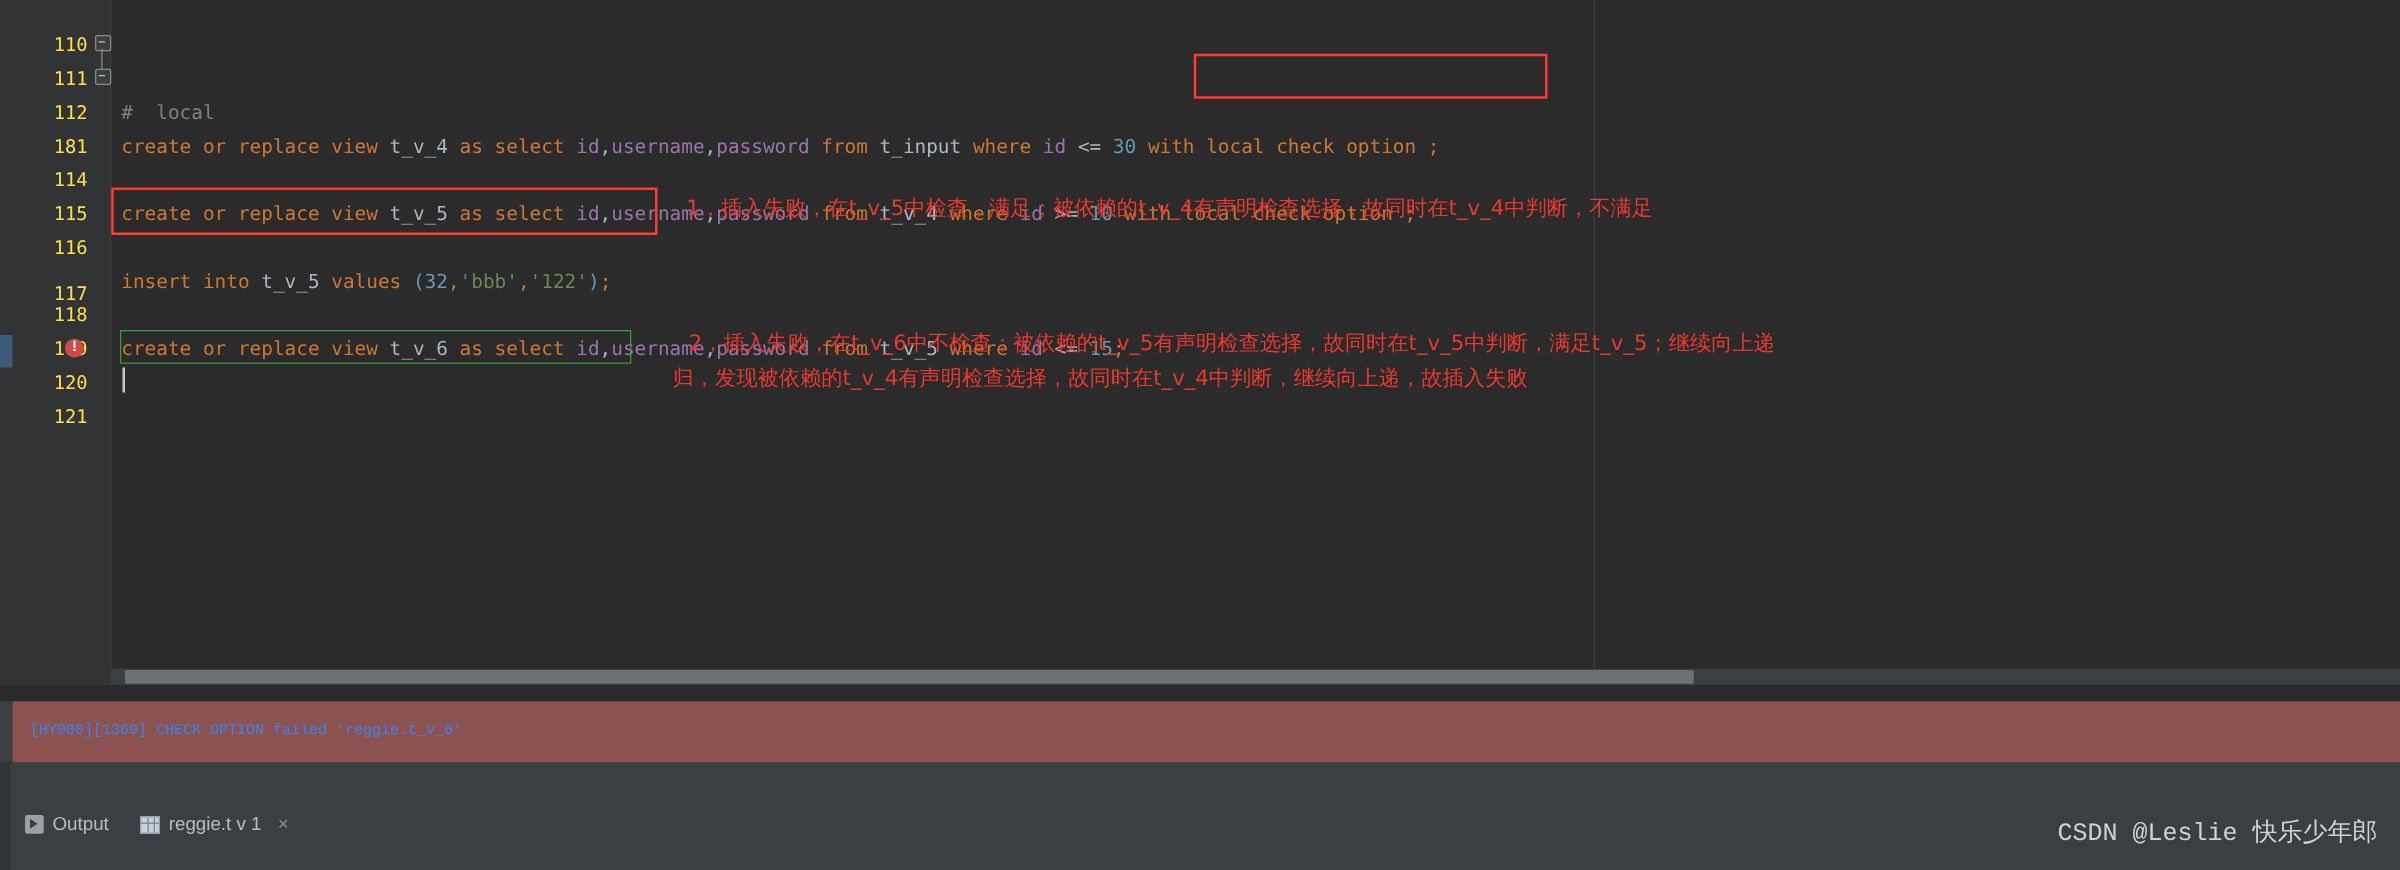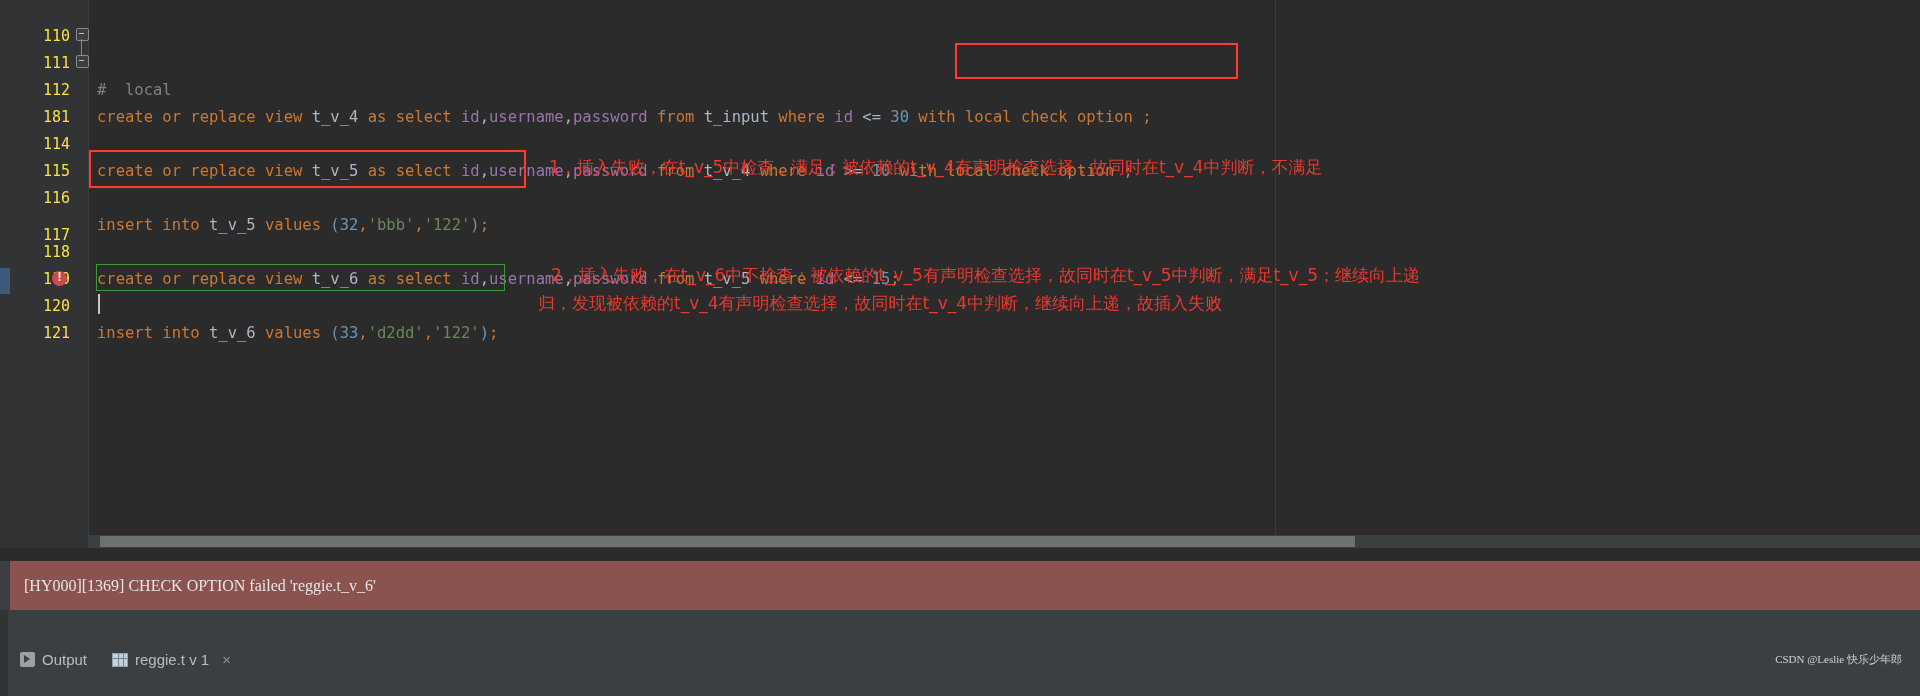--- a/index.html
+++ b/index.html
@@ -99,22 +99,22 @@
   }
   
   .err-banner{
     position:absolute;left:10px;top:561px;width:1910px;height:49px;
     background:#8a5350;
   }
   .err-banner-left{
     position:absolute;left:0;top:561px;width:10px;height:49px;background:#3c3f41;
   }
   .err-text{
-    position:absolute;left:24px;top:577px;color:#e5e5e5;
-    font-family:Liberation Serif, serif;font-size:16px;white-space:nowrap;
+    position:absolute;left:24px;top:577px;color:#3b82f6;
+    font-family:Liberation Mono, monospace;font-size:12px;white-space:nowrap;
   }
   
   .bottombar{
     position:absolute;left:0;top:610px;width:1920px;height:86px;background:#3c3f41;
   }
   .bb-leftedge{
     position:absolute;left:0;top:610px;width:8px;height:86px;background:#313335;
   }
   .tool-item{
     position:absolute;display:flex;align-items:center;gap:7px;
@@ -135,22 +135,22 @@
     content:"";position:absolute;left:0;right:0;top:4px;height:1px;background:#6f8496;
   }
   .grid-icon:after{
     content:"";position:absolute;top:0;bottom:0;left:5px;width:1px;background:#6f8496;
     box-shadow:5px 0 0 0 #6f8496;
   }
   .close-x{
     color:#8d9296;font-size:15px;font-family:"Liberation Sans",sans-serif;margin-left:6px;
   }
   .watermark{
-    position:absolute;right:18px;top:652px;color:#d2d2d2;font-size:11px;
-    font-family:Liberation Serif, serif;white-space:nowrap;
+    position:absolute;right:18px;top:652px;color:#d2d2d2;font-size:20px;
+    font-family:Liberation Mono, monospace;white-space:nowrap;
   }
 </style>
 </head>
 <body>
 
 <div class="editor">
 
   <div class="gutter"></div>
   <div class="gutter-edge"></div>
   <div class="marker-col"></div>
@@ -198,21 +198,20 @@
       <span class="lno">118</span>
       <span class="code"><span class="kw">create or replace view </span><span class="tbl">t_v_6</span><span class="kw"> as select </span><span class="id">id</span><span class="punct">,</span><span class="id">username</span><span class="punct">,</span><span class="id">password</span><span class="kw"> from </span><span class="tbl">t_v_5</span><span class="kw"> where </span><span class="id">id</span><span class="punct"> &lt;= </span><span class="num">15</span><span class="kw">;</span></span>
     </div>
 
     <div class="row" style="top:239px;">
       <span class="lno">119</span>
     </div>
 
     <div class="row" style="top:266px;">
       <span class="lno">120</span>
-      <span class="code"><span class="kw">insert into </span><span class="tbl">t_v_6</span><span class="kw"> values </span><span class="num">(</span><span class="num">33</span><span class="kw">,</span><span class="str">'d2dd'</span><span class="kw">,</span><span class="str">'122'</span><span class="num">)</span><span class="kw">;</span></span>
     </div>
 
     <div class="row" style="top:293px;">
       <span class="lno">121</span>
     </div>
   </div>
 
   <div class="fold" style="top:28px;"></div>
   <div class="foldline" style="top:39px;height:16px;"></div>
   <div class="fold" style="top:55px;"></div>

